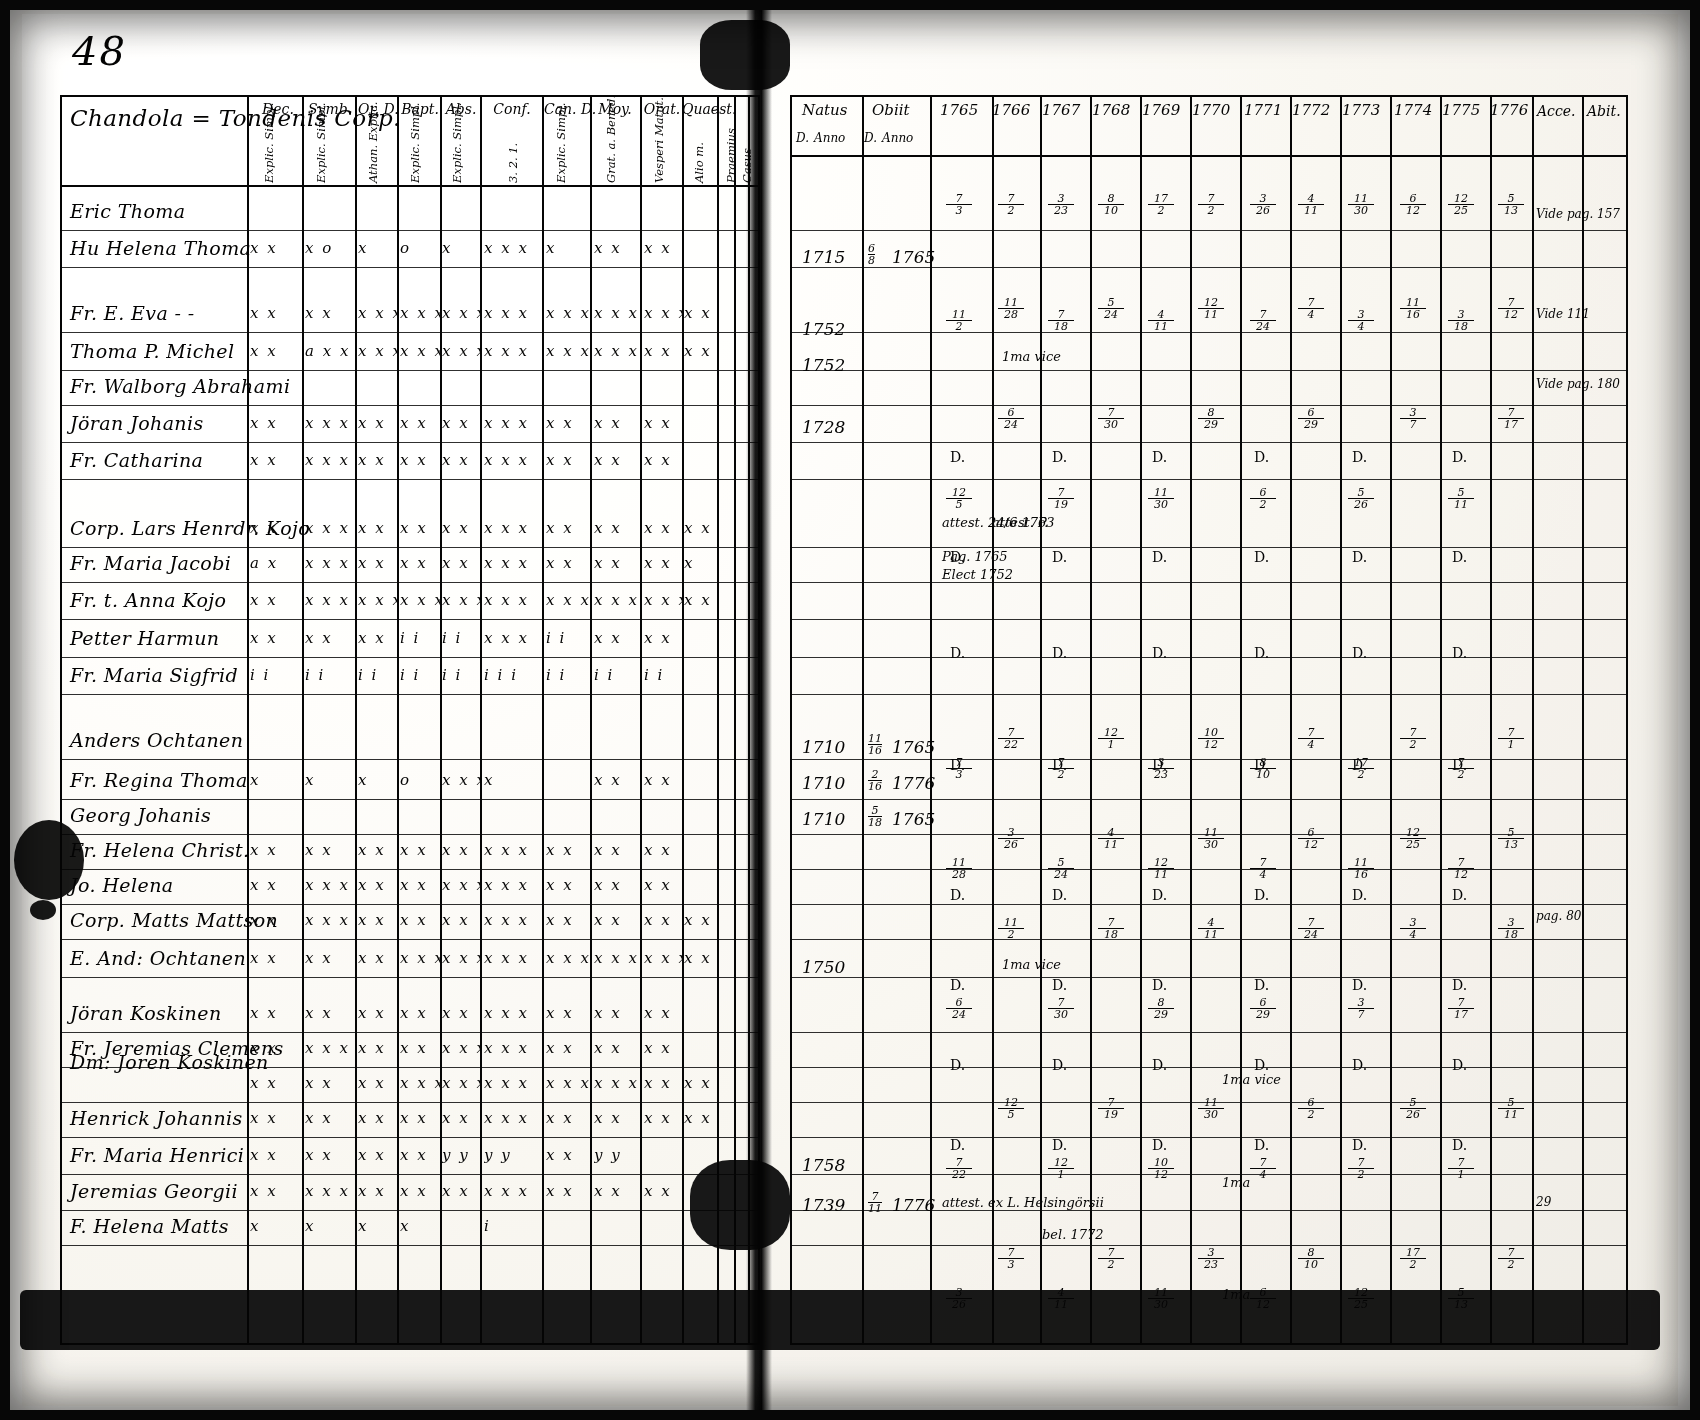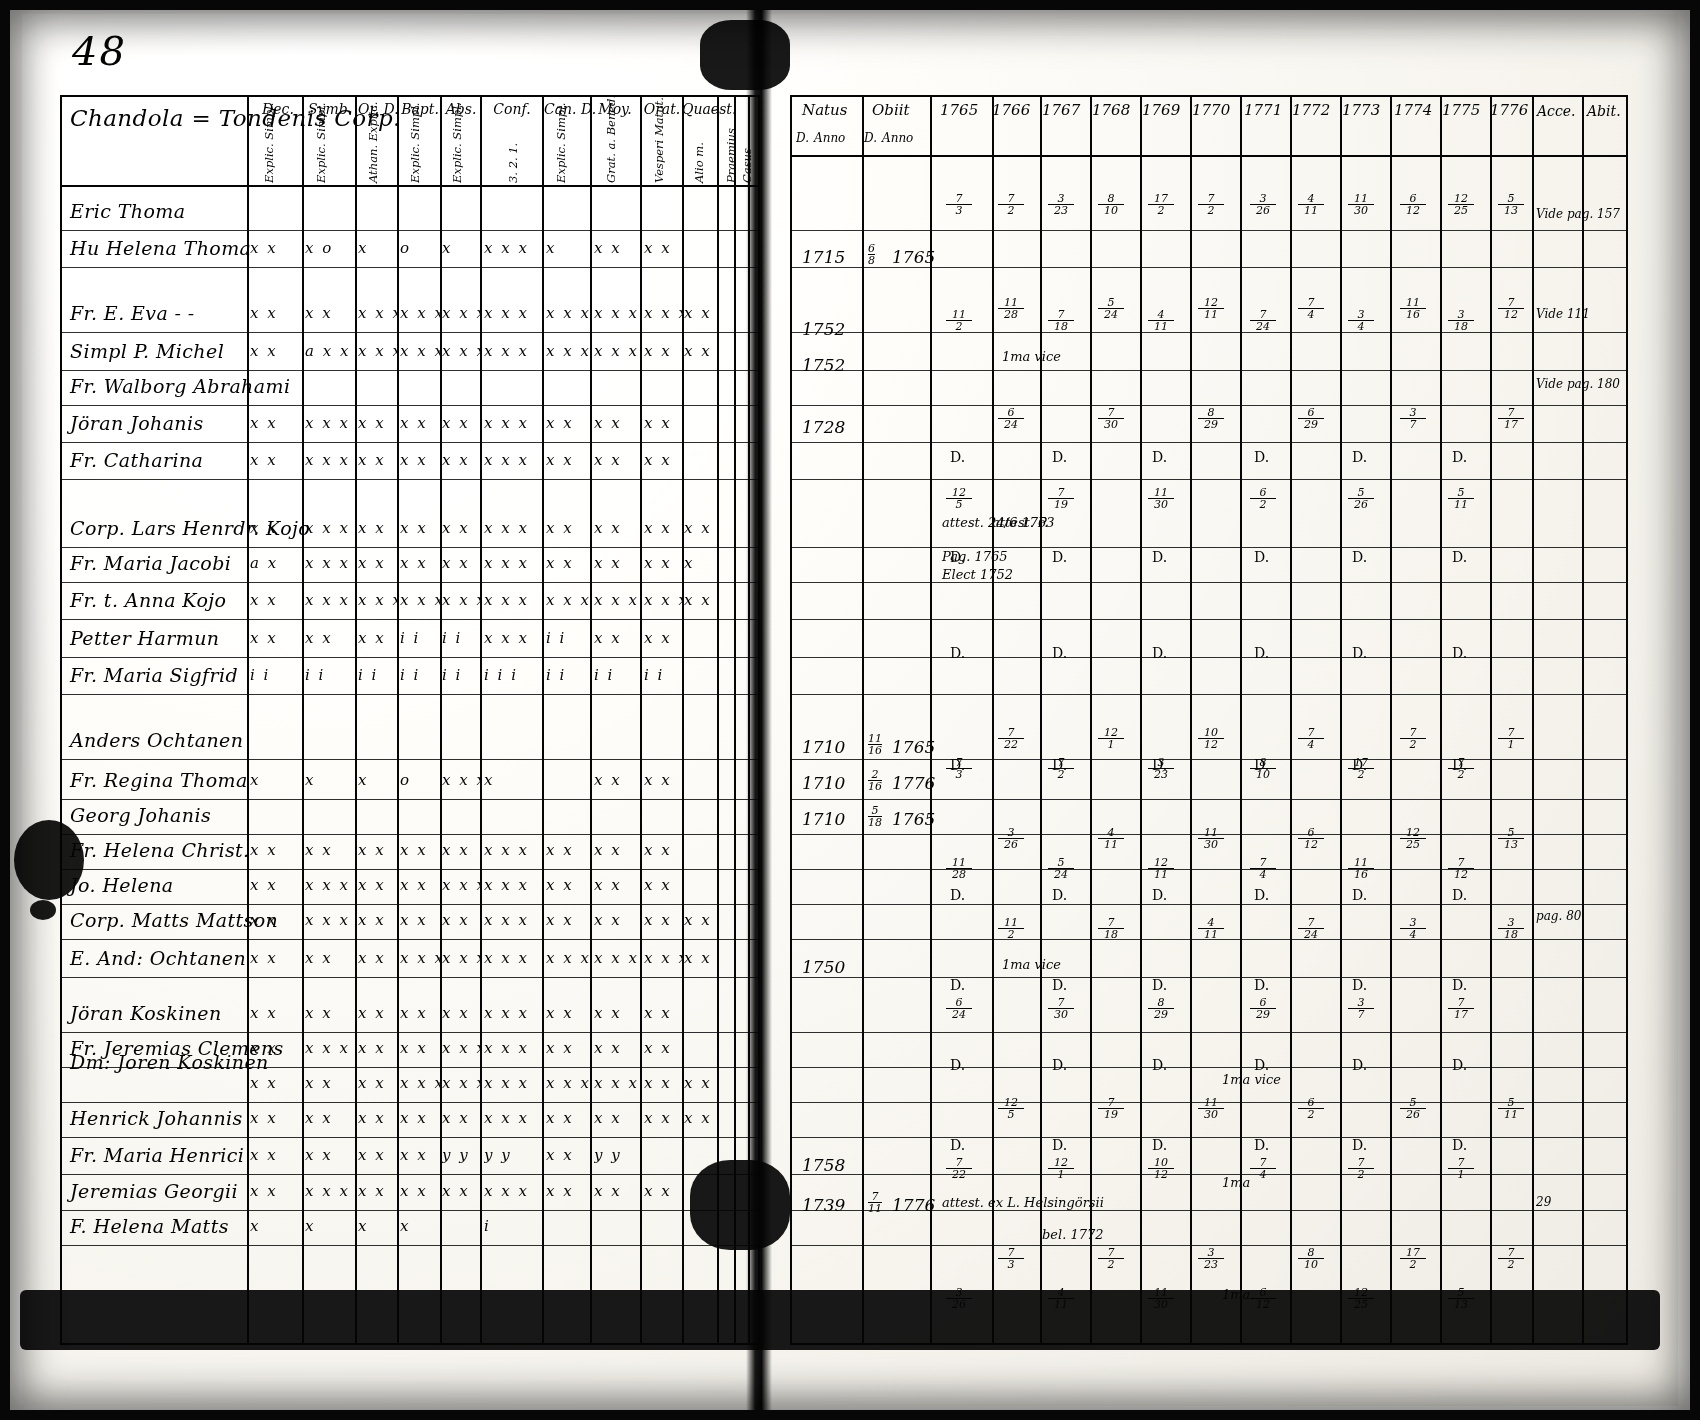--- a/index.html
+++ b/index.html
@@ -300,21 +300,21 @@
       <div class="marks" style="left: 188px; top: 207px; width: 52px; overflow: hidden; letter-spacing: 2px; font-size: 15px;">x x</div>
       <div class="marks" style="left: 243px; top: 207px; width: 50px; overflow: hidden; letter-spacing: 2px; font-size: 15px;">x x</div>
       <div class="marks" style="left: 296px; top: 207px; width: 40px; overflow: hidden; letter-spacing: 2px; font-size: 15px;">x x x</div>
       <div class="marks" style="left: 338px; top: 207px; width: 40px; overflow: hidden; letter-spacing: 2px; font-size: 15px;">x x x</div>
       <div class="marks" style="left: 380px; top: 207px; width: 38px; overflow: hidden; letter-spacing: 2px; font-size: 15px;">x x x</div>
       <div class="marks" style="left: 422px; top: 207px; width: 58px; overflow: hidden; letter-spacing: 2px; font-size: 15px;">x x x</div>
       <div class="marks" style="left: 484px; top: 207px; width: 46px; overflow: hidden; letter-spacing: 2px; font-size: 15px;">x x x</div>
       <div class="marks" style="left: 532px; top: 207px; width: 48px; overflow: hidden; letter-spacing: 2px; font-size: 15px;">x x x</div>
       <div class="marks" style="left: 582px; top: 207px; width: 38px; overflow: hidden; letter-spacing: 2px; font-size: 15px;">x x x</div>
       <div class="marks" style="left: 622px; top: 207px; width: 34px; overflow: hidden; letter-spacing: 2px; font-size: 15px;">x x</div>
-      <div class="name-cell" style="top: 243px;">Simpl P. Michel</div>
+      <div class="name-cell" style="top: 243px;">Thoma P. Michel</div>
       <div class="rowsep" style="top: 273px;"></div>
       <div class="marks" style="left: 188px; top: 245px; width: 52px; overflow: hidden; letter-spacing: 2px; font-size: 15px;">x x</div>
       <div class="marks" style="left: 243px; top: 245px; width: 50px; overflow: hidden; letter-spacing: 2px; font-size: 15px;">a x x</div>
       <div class="marks" style="left: 296px; top: 245px; width: 40px; overflow: hidden; letter-spacing: 2px; font-size: 15px;">x x x</div>
       <div class="marks" style="left: 338px; top: 245px; width: 40px; overflow: hidden; letter-spacing: 2px; font-size: 15px;">x x x</div>
       <div class="marks" style="left: 380px; top: 245px; width: 38px; overflow: hidden; letter-spacing: 2px; font-size: 15px;">x x x</div>
       <div class="marks" style="left: 422px; top: 245px; width: 58px; overflow: hidden; letter-spacing: 2px; font-size: 15px;">x x x</div>
       <div class="marks" style="left: 484px; top: 245px; width: 46px; overflow: hidden; letter-spacing: 2px; font-size: 15px;">x x x</div>
       <div class="marks" style="left: 532px; top: 245px; width: 48px; overflow: hidden; letter-spacing: 2px; font-size: 15px;">x x x</div>
       <div class="marks" style="left: 582px; top: 245px; width: 38px; overflow: hidden; letter-spacing: 2px; font-size: 15px;">x x</div>

